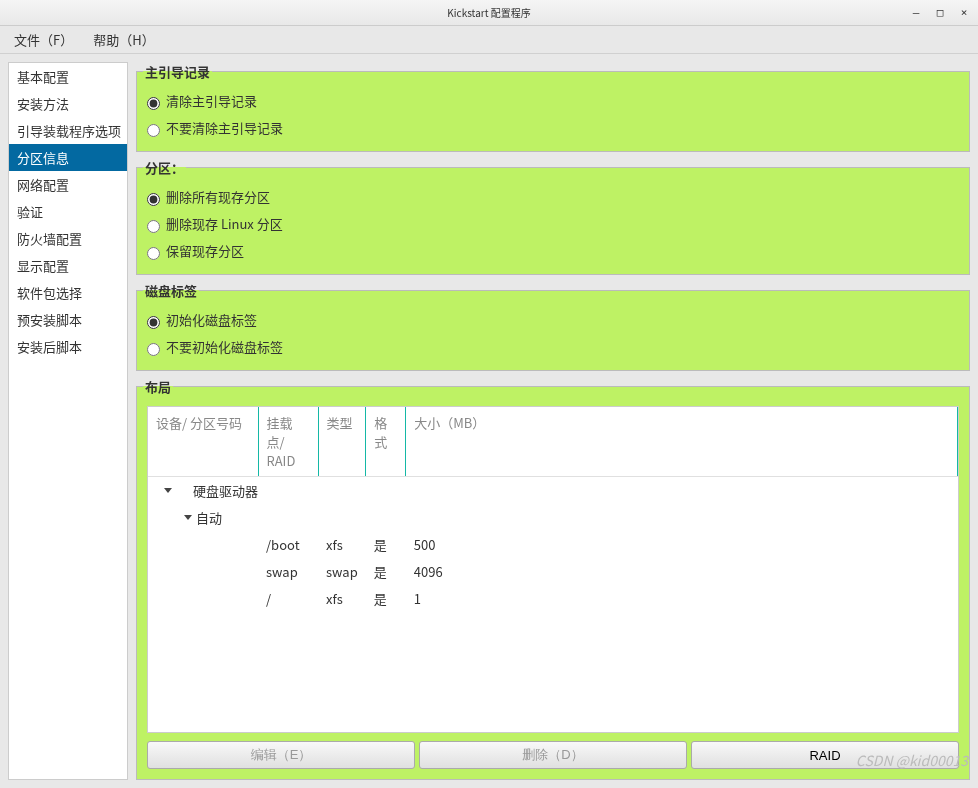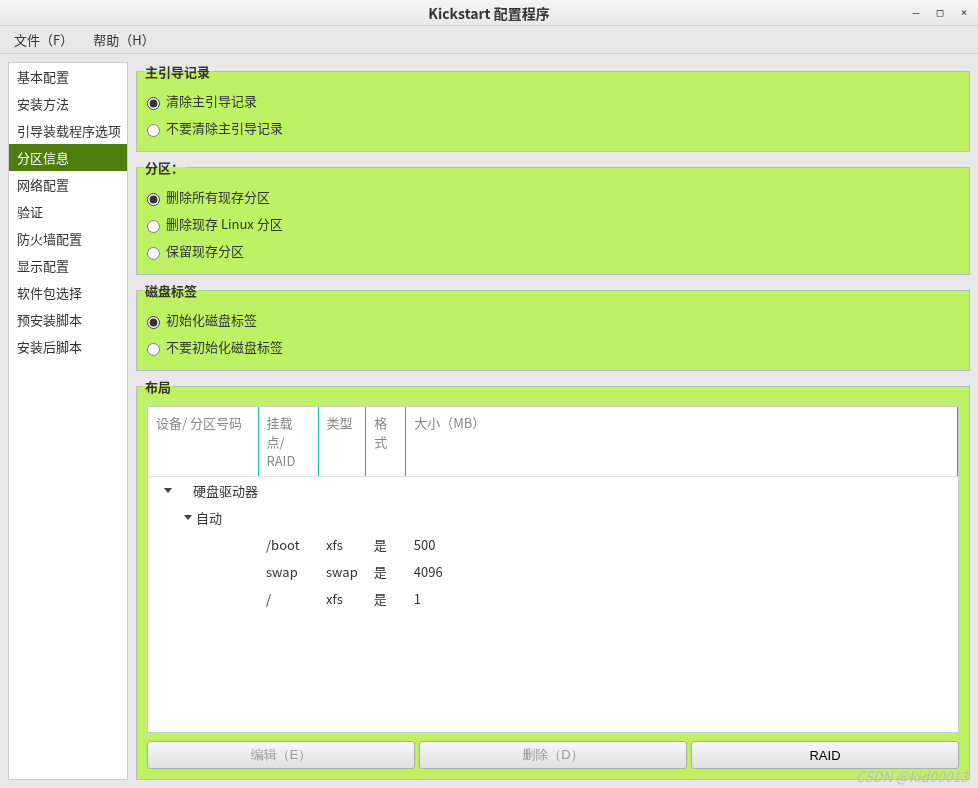--- a/index.html
+++ b/index.html
@@ -19,22 +19,22 @@
     .titlebar {
       background: linear-gradient(to bottom, #f5f5f5, #e8e8e8);
       border-bottom: 1px solid #ccc;
       height: 26px;
       display: flex;
       align-items: center;
       justify-content: center;
       position: relative;
     }
     .titlebar-title {
-      font-weight: bold;
-      font-size: 14px;
+      font-weight: normal;
+      font-size: 10px;
     }
     .titlebar-controls {
       position: absolute;
       right: 6px;
       display: flex;
       gap: 8px;
       font-family: monospace;
     }
     .titlebar-btn {
       width: 16px;
@@ -70,21 +70,21 @@
       background: #fff;
       border: 1px solid #ccc;
       flex-shrink: 0;
     }
     .sidebar-item {
       padding: 4px 8px;
       cursor: pointer;
       white-space: nowrap;
     }
     .sidebar-item.selected {
-      background: #4d7c0f;
+      background: #0369a1;
       color: #fff;
     }
     .content {
       flex: 1;
       display: flex;
       flex-direction: column;
       gap: 6px;
     }
     .fieldset {
       border: 1px solid #bbb;
@@ -170,21 +170,21 @@
       align-items: center;
       justify-content: center;
     }
     .btn:disabled, .btn.disabled {
       color: #999;
       cursor: default;
     }
     .watermark {
       position: fixed;
       right: 10px;
-      bottom: 2px;
+      bottom: 18px;
       color: #bbb;
       font-size: 14px;
       font-style: italic;
       pointer-events: none;
     }
     .col-device { width: 110px; }
     .col-mount { width: 60px; }
     .col-type { width: 40px; }
     .col-format { width: 40px; }
     .col-size { }

